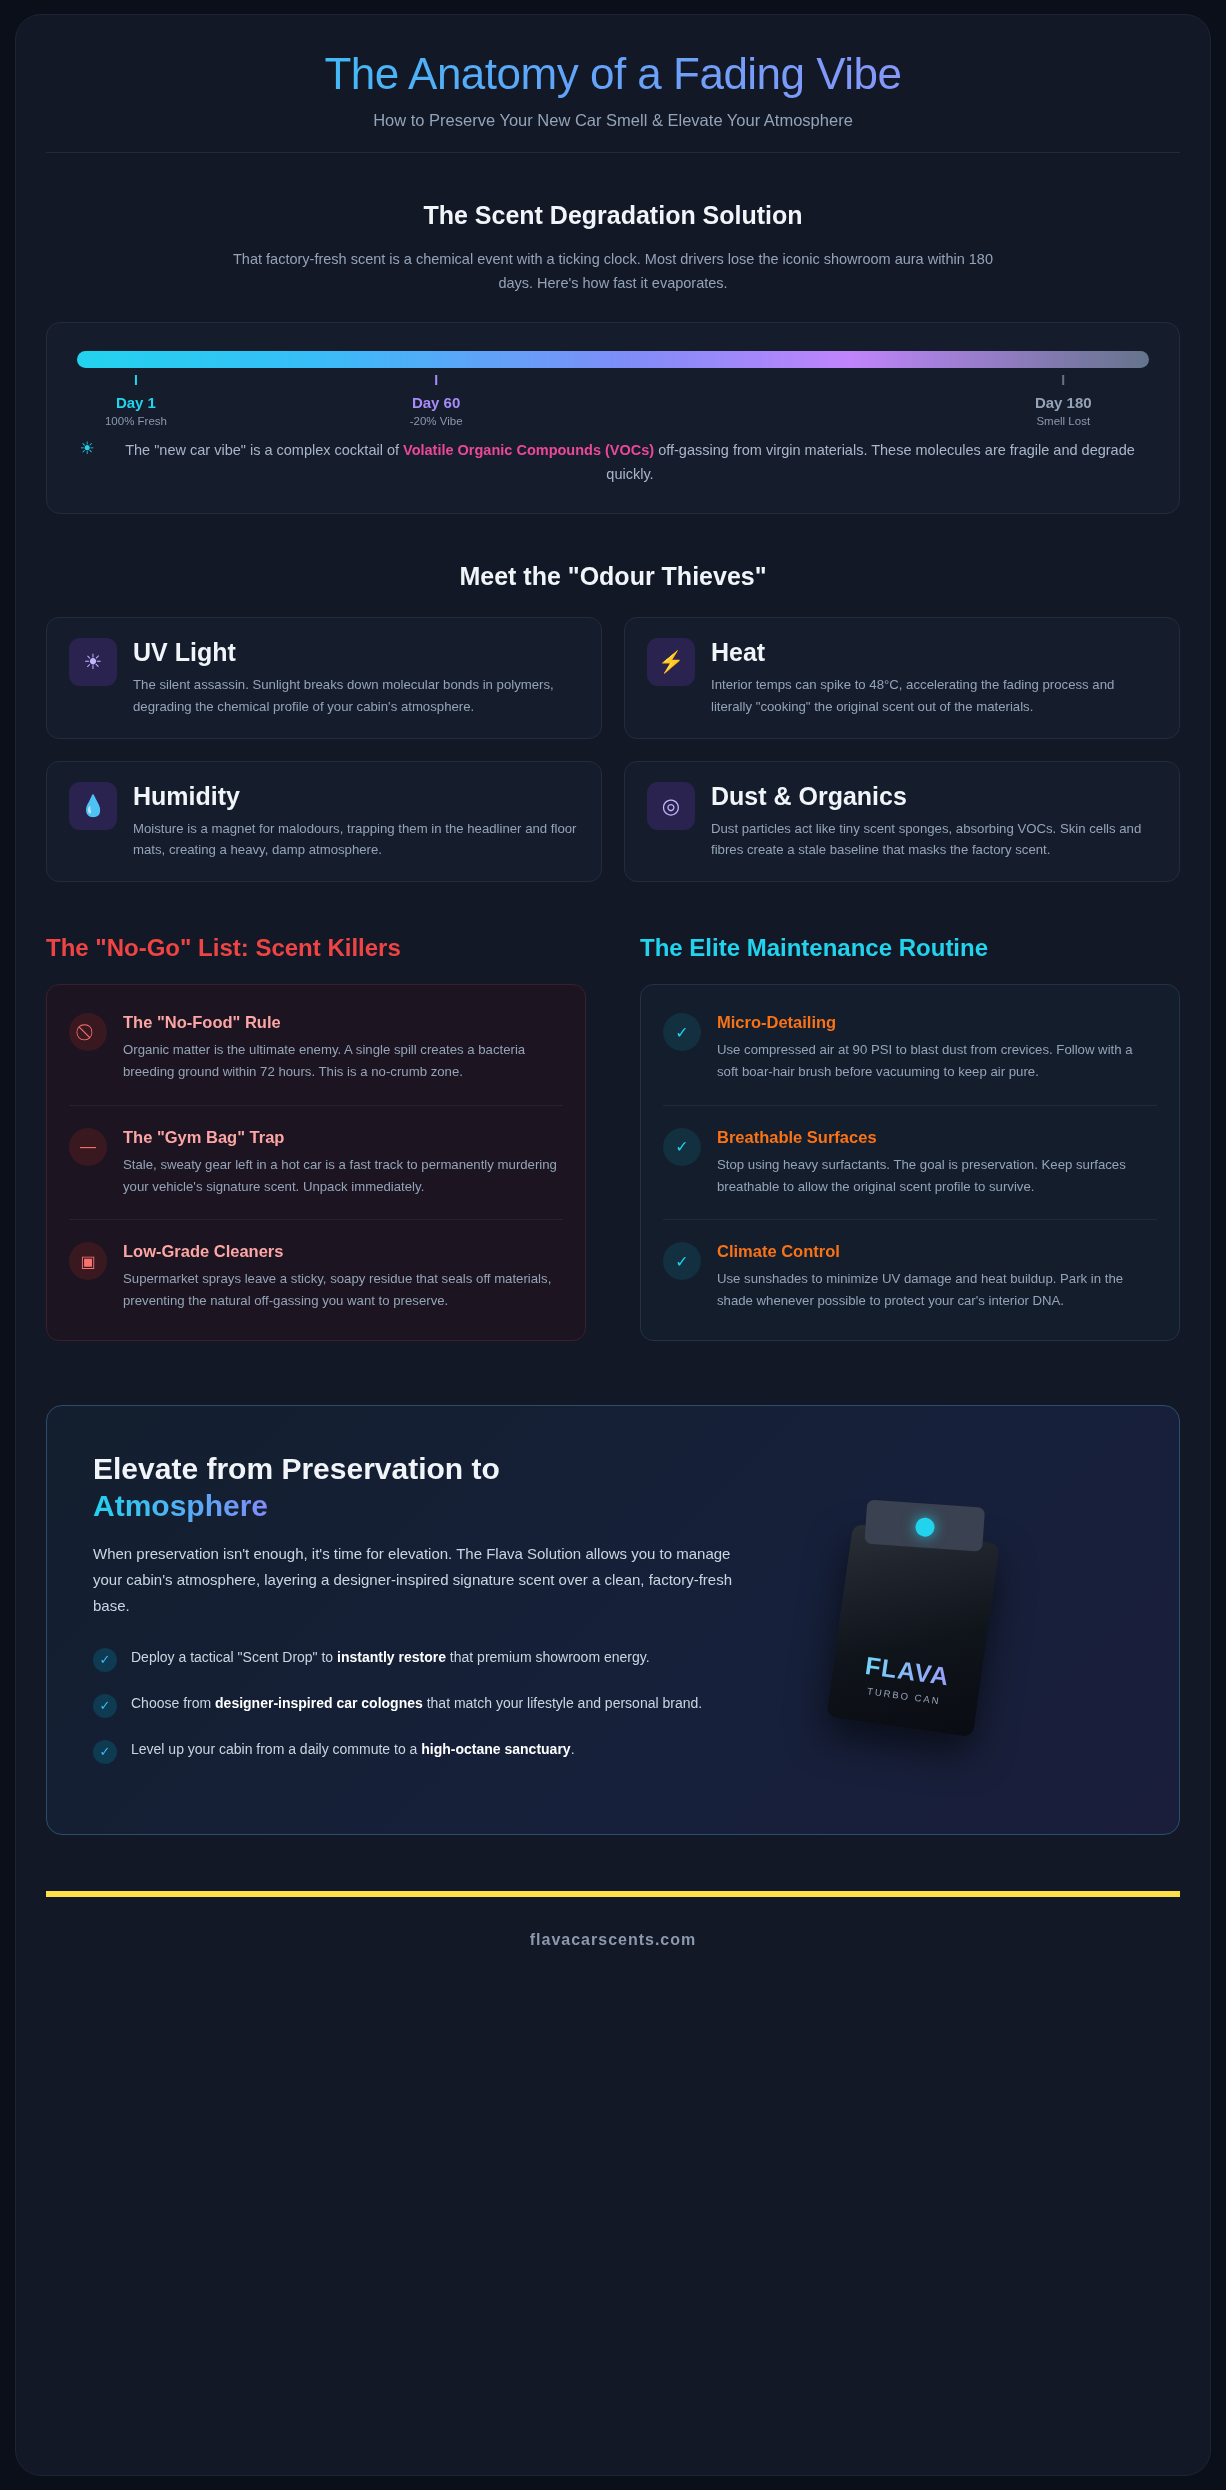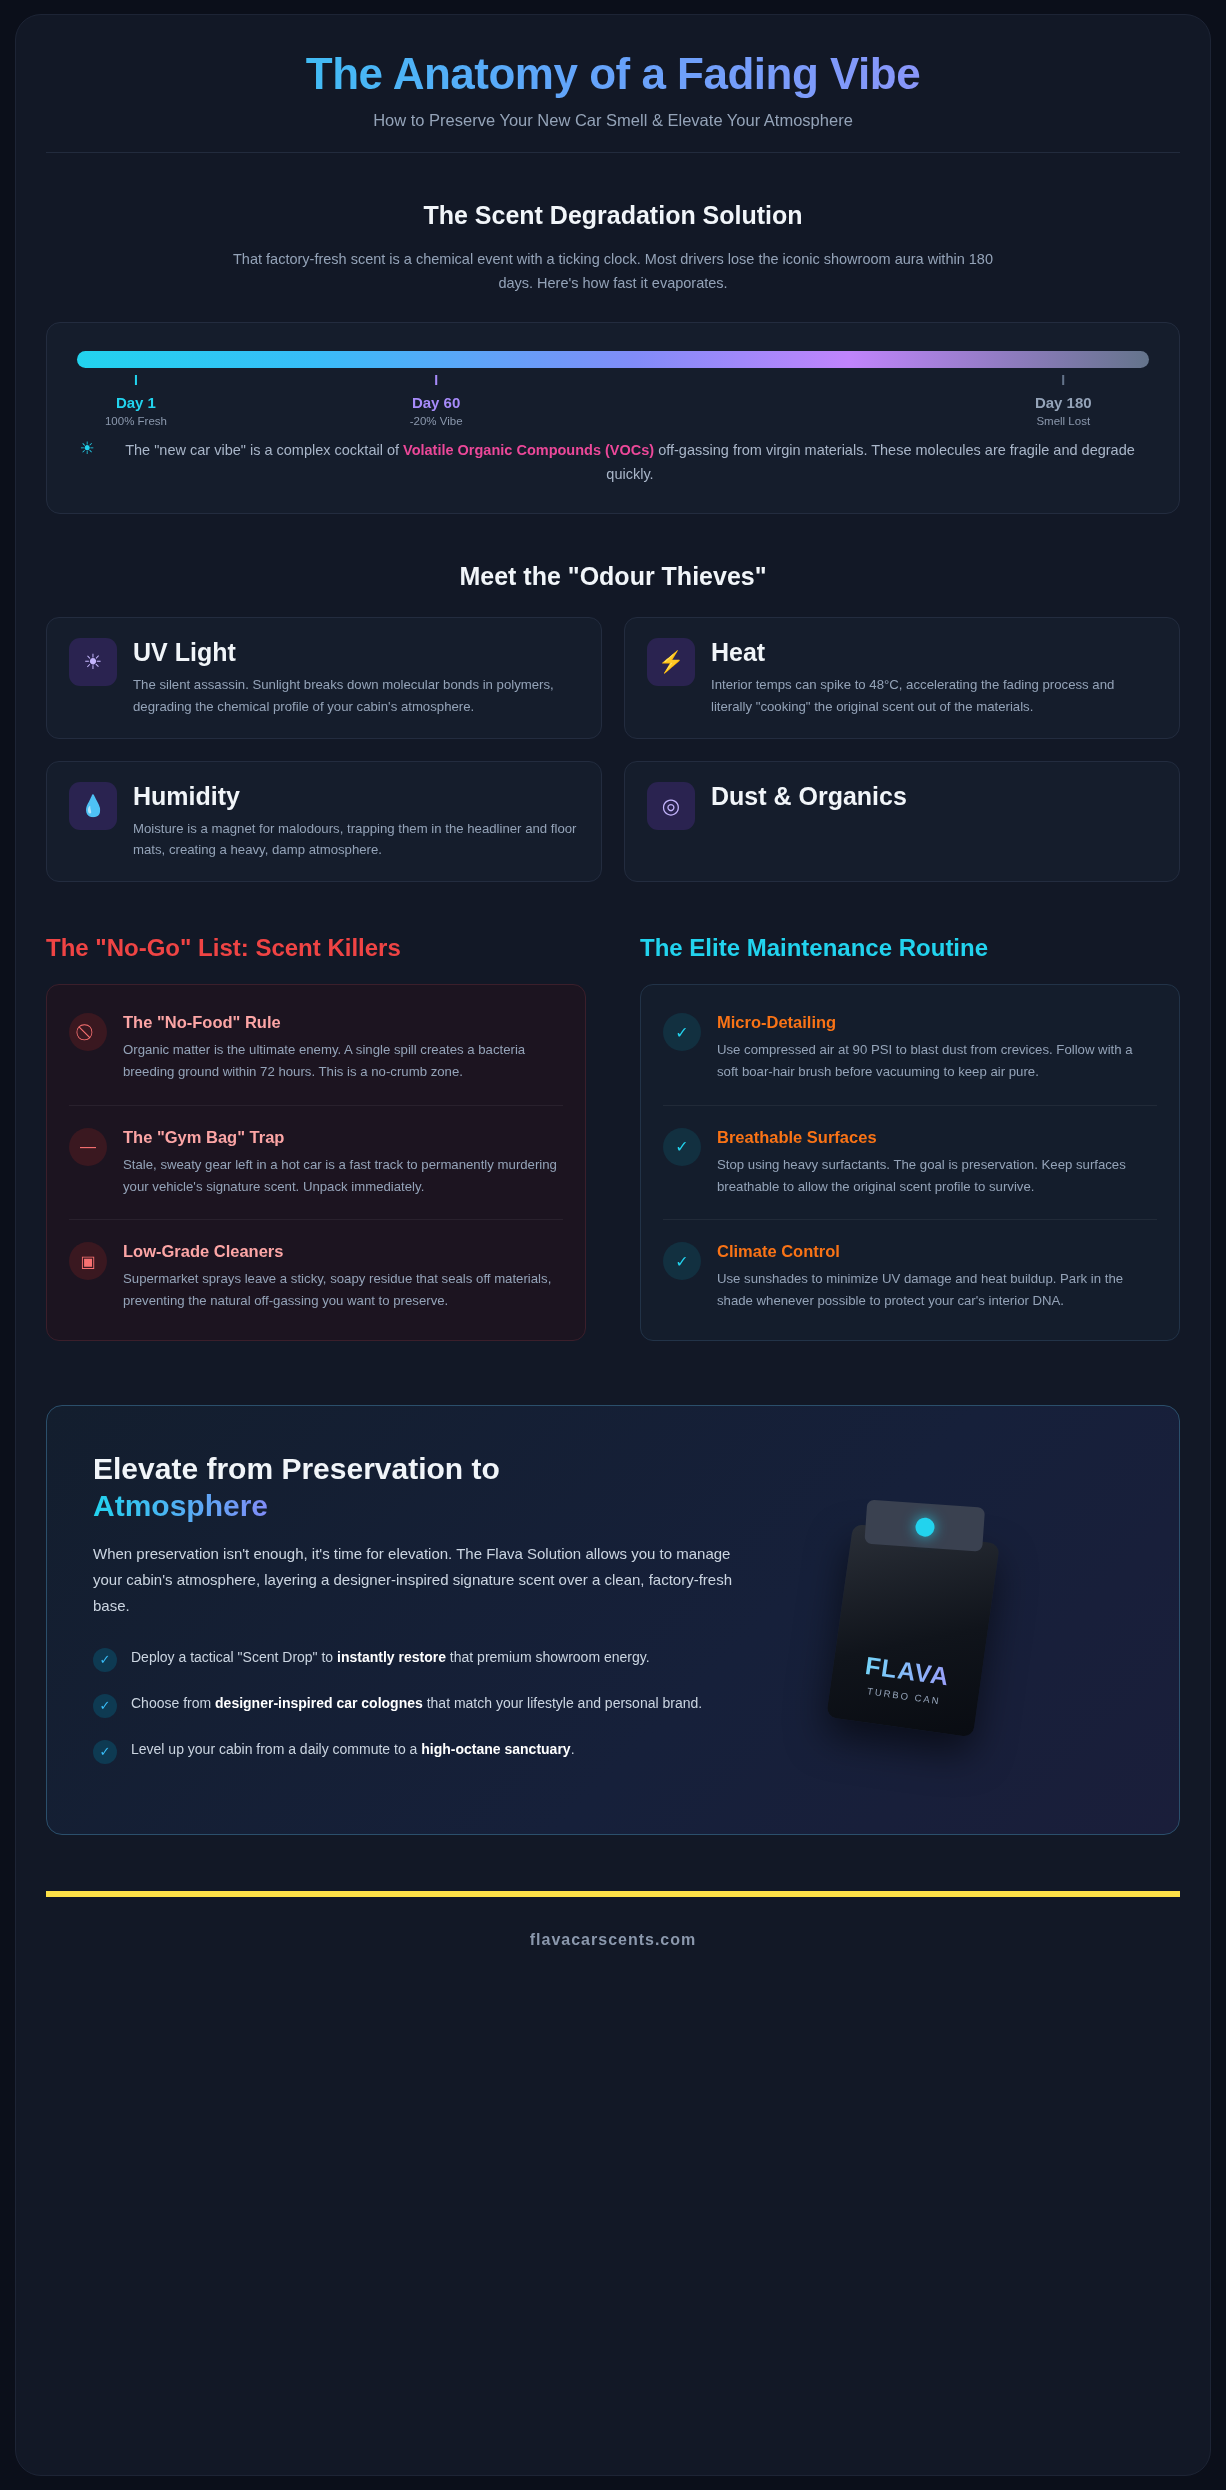--- a/index.html
+++ b/index.html
@@ -23,21 +23,21 @@
     position: relative;
   }
   
   .header {
     padding: 34px 0 22px 0;
     text-align: center;
     border-bottom: 1px solid #222b3d;
   }
   .title {
     font-size: 44px;
-    font-weight: bold;
+    font-weight: normal;
     letter-spacing: -0.5px;
     background: linear-gradient(90deg, #22d3ee 0%, #60a5fa 45%, #a78bfa 100%);
     -webkit-background-clip: text;
     background-clip: text;
     color: transparent;
     margin-bottom: 12px;
   }
   .subtitle {
     font-size: 16.5px;
     color: #94a3b8;
@@ -317,20 +317,21 @@
       <div class="thief-ico">💧</div>
       <div>
         <h3>Humidity</h3>
         <p>Moisture is a magnet for malodours, trapping them in the headliner and floor mats, creating a heavy, damp atmosphere.</p>
       </div>
     </div>
     <div class="thief">
       <div class="thief-ico">◎</div>
       <div>
         <h3>Dust &amp; Organics</h3>
+        <p>Dust particles act like tiny scent sponges, absorbing VOCs. Skin cells and fibres create a stale baseline that masks the factory scent.</p>
       </div>
     </div>
   </div>
 
   <div class="cols">
     <div>
       <div class="col-head-red">The "No-Go" List: Scent Killers</div>
       <div class="panel-red">
         <div class="row red">
           <div class="badge badge-red">⃠</div>

